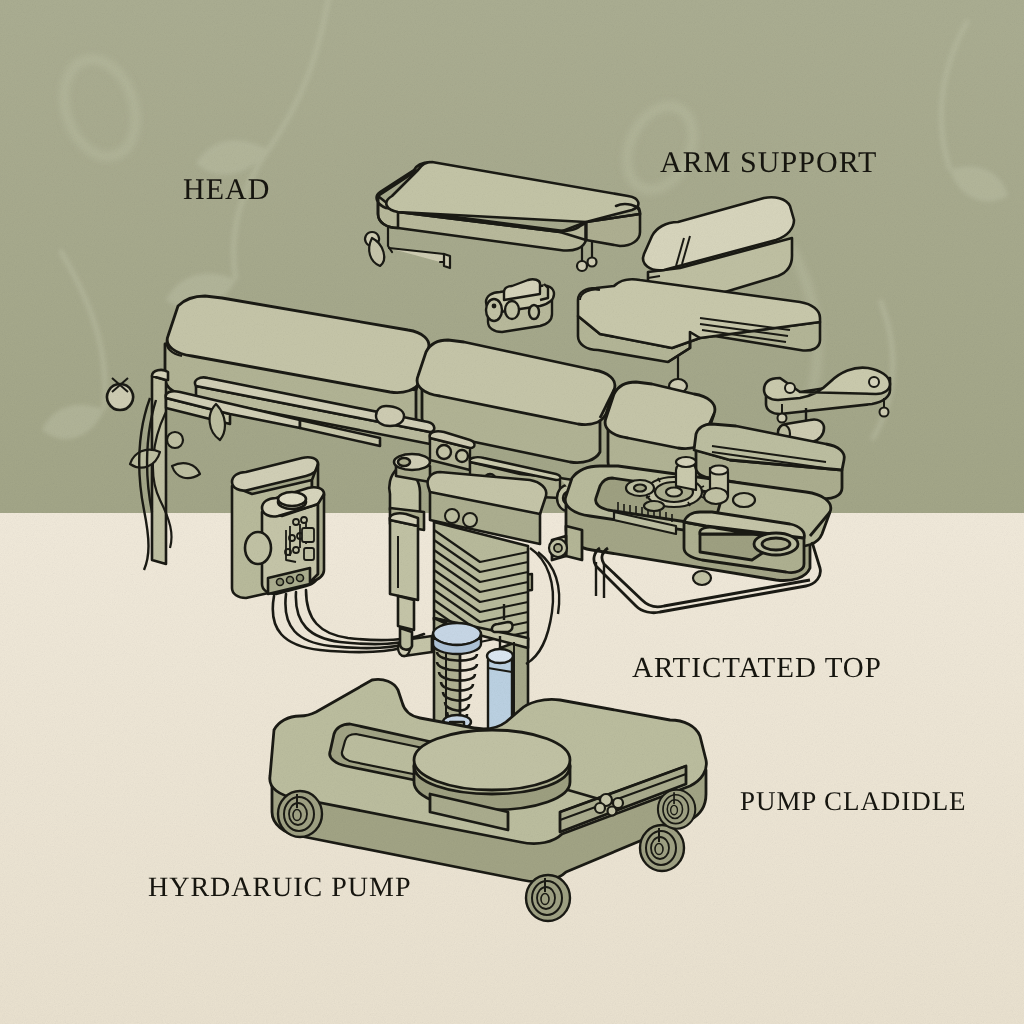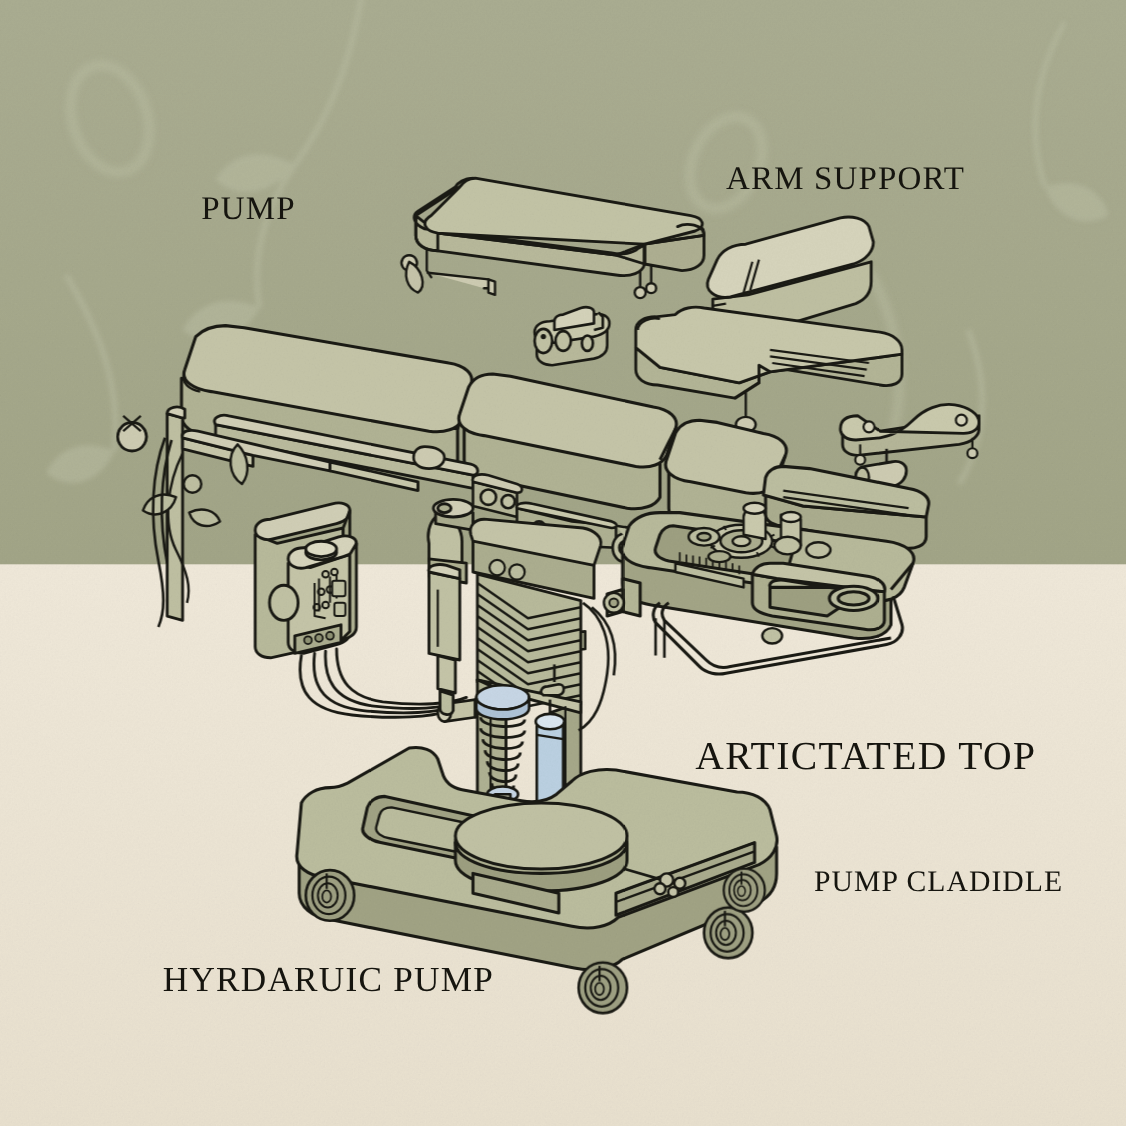--- a/index.html
+++ b/index.html
@@ -15,23 +15,23 @@
     position:absolute;
     color:#16150F;
     font-family:"Liberation Serif","DejaVu Serif",serif;
     letter-spacing:.035em;
     white-space:nowrap;
     font-weight:400;
     text-rendering:geometricPrecision;
   }
   .lbl-base{left:183px;top:173px;font-size:30px;}
   .lbl-arm{left:660px;top:146px;font-size:30px;}
-  .lbl-art{left:632px;top:666px;font-size:36px;text-align:right;}
+  .lbl-art{left:632px;top:652px;font-size:29px;text-align:right;}
   .lbl-head{left:740px;top:786px;font-size:27px;}
-  .lbl-pump{left:148px;top:872px;font-size:32px;}
+  .lbl-pump{left:148px;top:872px;font-size:28px;}
   .grain{
     position:absolute;inset:0;pointer-events:none;
     opacity:.30;mix-blend-mode:multiply;
   }
 </style>
 </head>
 <body>
 
 <div id="stage">
 
@@ -490,19 +490,19 @@
     </g>
 
     <g fill="none" stroke="#1A1A14" stroke-width="2.4">
       <path d="M530 548 C548 560 556 584 552 612 C548 640 540 656 526 664"></path>
       <path d="M538 552 C556 566 562 588 558 614"></path>
     </g>
 
     <rect class="grain" x="0" y="0" width="1024" height="1024" filter="url(#paper)"></rect>
   </svg>
 
-  <div class="label lbl-base">PUMP</div>
+  <div class="label lbl-base">HEAD</div>
   <div class="label lbl-arm">ARM SUPPORT</div>
   <div class="label lbl-art">ARTICTATED TOP</div>
   <div class="label lbl-head">PUMP CLADIDLE</div>
   <div class="label lbl-pump">HYRDARUIC PUMP</div>
 
 </div>
 
 </body></html>

